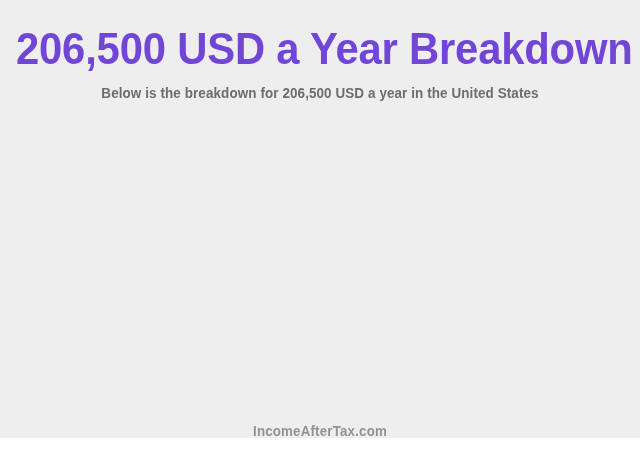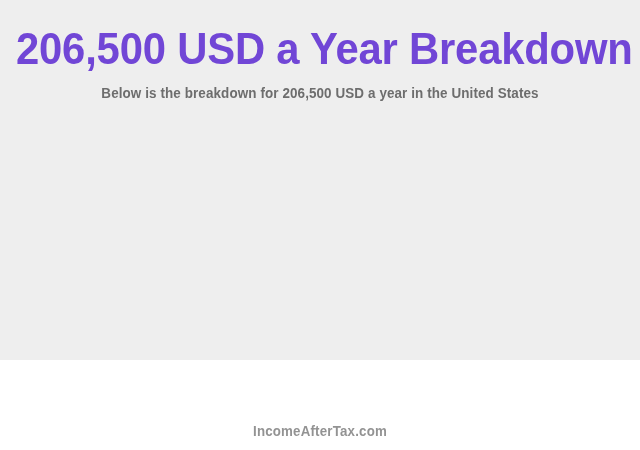--- a/index.html
+++ b/index.html
@@ -11,21 +11,21 @@
   body {
     width: 640px;
     height: 450px;
     overflow: hidden;
     font-family: "Liberation Sans", sans-serif;
   }
 
   #infographic {
     position: relative;
     width: 640px;
-    height: 360px;
+    height: 438px;
     background: #eeeeee;
     box-sizing: border-box;
     display: flex;
     flex-direction: column;
     align-items: center;
   }
 
   .header-block {
     width: 100%;
     text-align: center;

